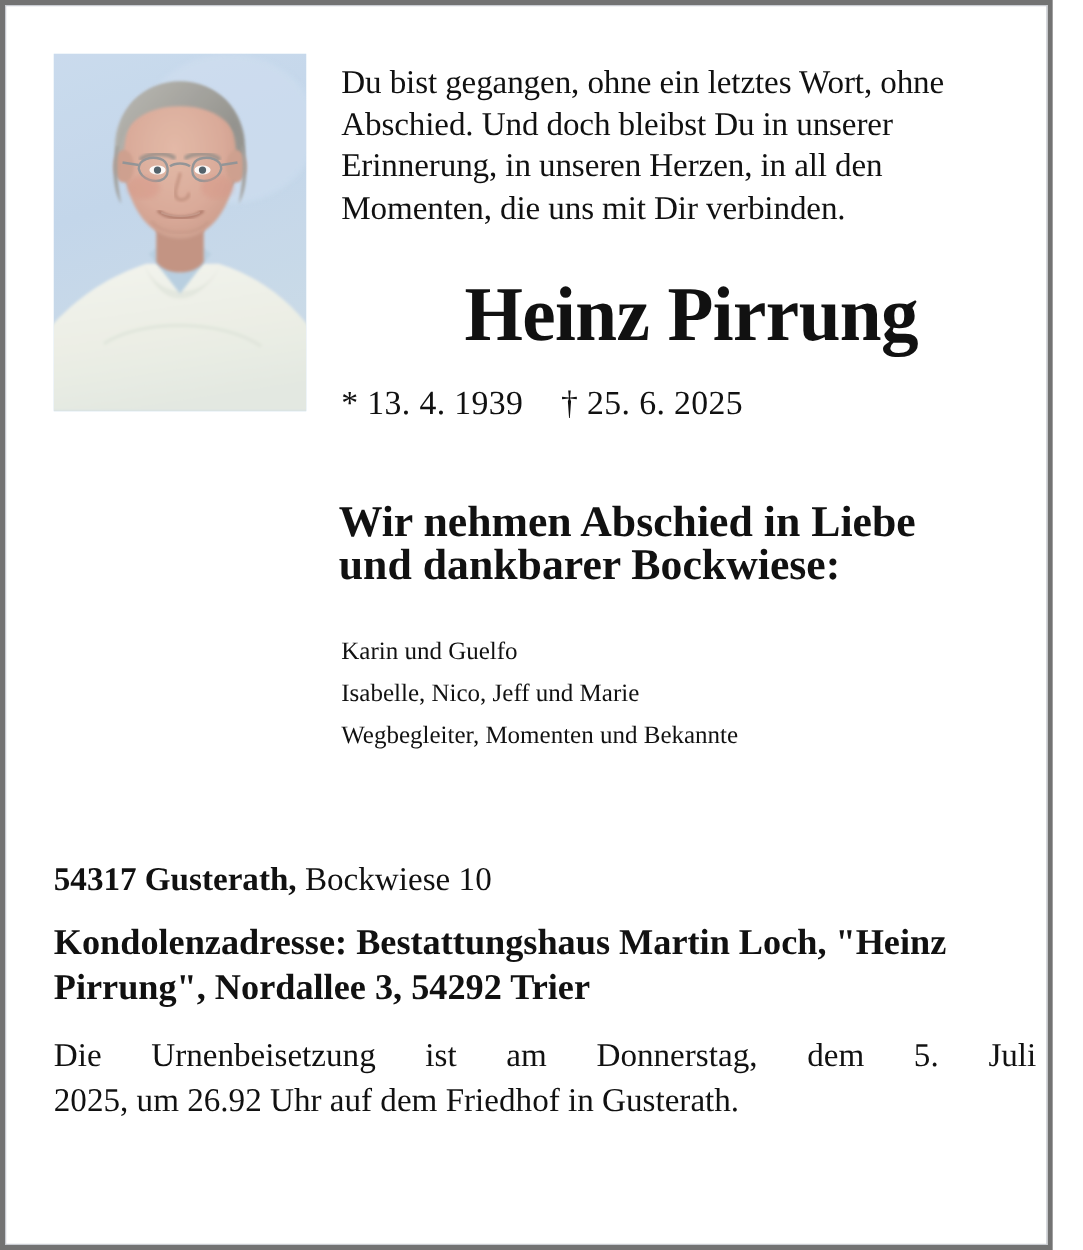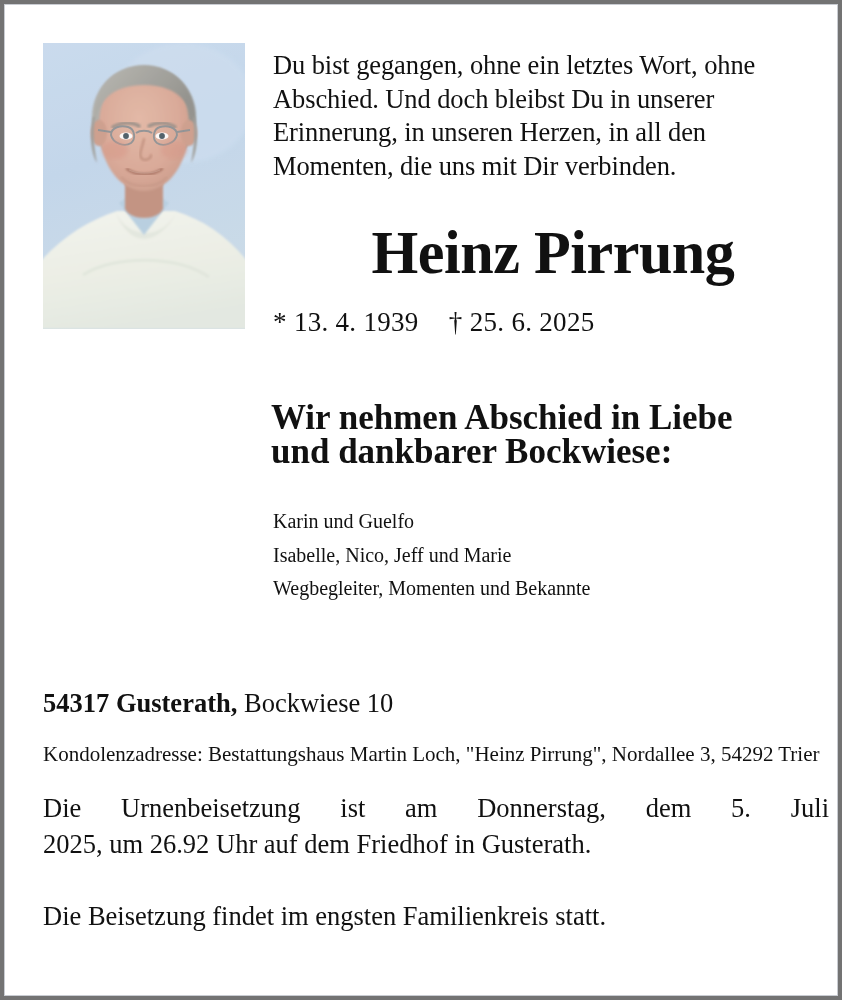--- a/index.html
+++ b/index.html
@@ -116,24 +116,25 @@
   }
 
   .addr-line {
     font-size: 26.5px;
     line-height: 34px;
     margin: 0 0 16px 0;
   }
   .addr-line b { font-weight: bold; }
 
   .condolence {
-    font-size: 21px;
+    font-size: 29px;
     line-height: 36px;
     margin: 0 0 18px 0;
     width: 786px;
+    font-weight: bold;
   }
 
   .funeral {
     font-size: 26.5px;
     line-height: 36px;
     margin: 0;
     width: 786px;
   }
   .funeral .just {
     display: block;
@@ -271,18 +272,17 @@
         <b>54317 Gusterath,</b>
         <span>Bockwiese 10</span>
       </p>
 
       <p class="condolence">Kondolenzadresse: Bestattungshaus Martin Loch, "Heinz Pirrung", Nordallee 3, 54292 Trier</p>
 
       <div class="funeral">
         <span class="just">Die Urnenbeisetzung ist am Donnerstag, dem 5. Juli</span>
         <span>2025, um 26.92 Uhr auf dem Friedhof in Gusterath.</span><br>
         <br>
-        <span>Die Beisetzung findet im engsten Familienkreis statt.</span>
       </div>
     </div>
 
   </div>
 </div>
 
 </body></html>

